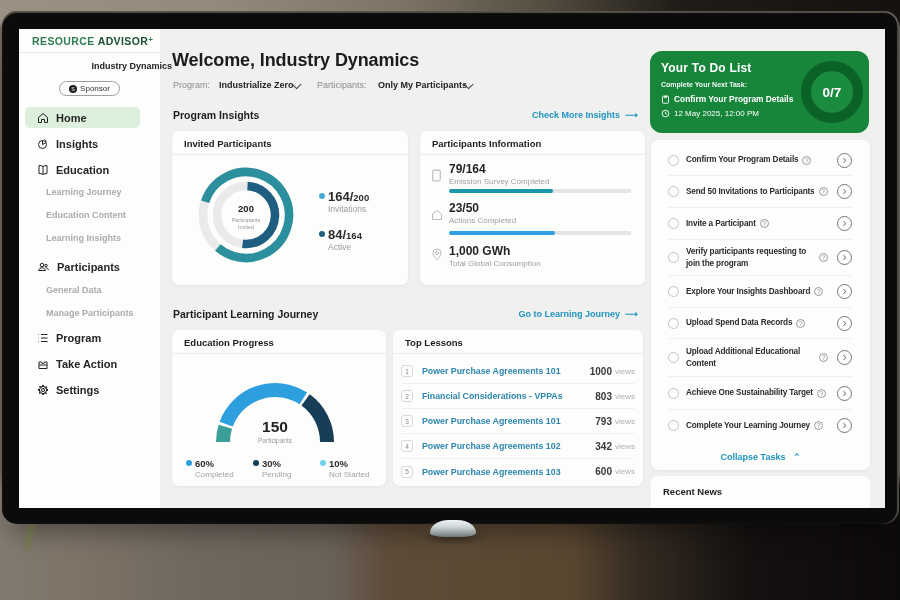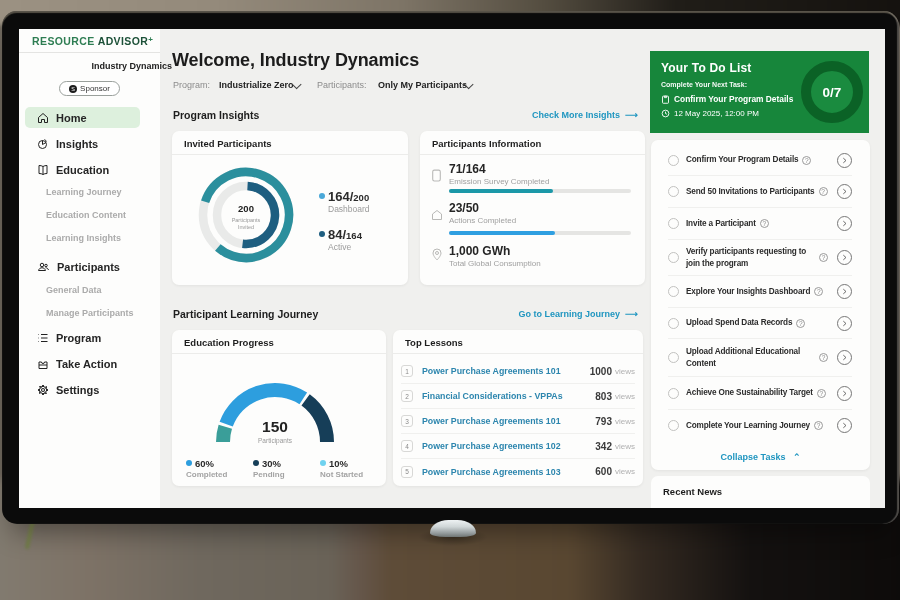--- a/index.html
+++ b/index.html
@@ -51,28 +51,28 @@
 .stat .l{font-size:8px;color:#a0a0a0;margin-top:1px}
 .bar{position:absolute;left:29px;width:182px;height:3.5px;border-radius:2px;background:#e5e5e3}
 .bar i{display:block;height:100%;border-radius:2px}
 .sic{position:absolute;left:11px;color:#b9b9b7}
 
 #card3{left:12px;top:301px;width:214px;height:156px}
 #card4{left:233px;top:301px;width:250px;height:156px}
 #gauge{position:absolute;left:40px;top:49px}
 .leg3{position:absolute;top:128px;font-size:9.5px;font-weight:bold;color:#2b2b2b;white-space:nowrap}
 .leg3 .dt{display:inline-block;width:6px;height:6px;border-radius:50%;margin-right:3px;vertical-align:1px}
-.leg3 .lab{font-size:8px;color:#a3a3a3;font-weight:bold;margin-left:0;margin-top:1px}
+.leg3 .lab{font-size:8px;color:#a3a3a3;font-weight:normal;margin-left:9px;margin-top:1px}
 .lesson{position:absolute;left:8px;width:234px;height:25px;display:flex;align-items:center;border-bottom:1px solid #f0f0ee}
 .lesson .num{width:12px;height:12px;border:1px solid #d8d8d6;border-radius:3px;font-size:6.5px;color:#8a8a8a;display:flex;align-items:center;justify-content:center;margin-right:9px;flex:none}
 .lesson .lt{font-size:8.8px;font-weight:bold;color:#2d86ae;flex:1}
 .lesson .vn{font-size:10px;font-weight:bold;color:#3a3a3a}
 .lesson .vw{font-size:8px;color:#b0b0b0;margin-left:3px}
 
-#todo{position:absolute;left:631px;top:22px;width:219px;height:82px;border-radius:0;background:#17863b;color:#fff}
+#todo{position:absolute;left:631px;top:22px;width:219px;height:82px;border-radius:12px;background:#17863b;color:#fff}
 #todo h2{font-size:12px;letter-spacing:.2px;position:absolute;left:11px;top:10px}
 #todo .s1{position:absolute;left:11px;top:30px;font-size:7px;font-weight:bold;opacity:.95}
 #todo .s2{position:absolute;left:11px;top:43px;font-size:8.4px;font-weight:bold;display:flex;align-items:center;gap:4px}
 #todo .s3{position:absolute;left:11px;top:58px;font-size:8px;display:flex;align-items:center;gap:4px}
 #ring{position:absolute;right:5px;top:9px}
 #ringtxt{position:absolute;right:5px;top:9px;width:64px;height:64px;display:flex;align-items:center;justify-content:center;font-size:13.5px;font-weight:bold}
 #tasks{position:absolute;left:632px;top:111px;width:219px;height:330px;border-radius:7px;background:#fdfdfc;box-shadow:0 1px 3px rgba(0,0,0,.06)}
 .task{position:absolute;left:17px;width:184px;display:flex;align-items:center;border-bottom:1px solid #f0f0ee}
 .task .cb{width:11px;height:11px;border:1.3px solid #c2c2c0;border-radius:50%;margin-right:7px;flex:none}
 .task .tx{font-size:8.2px;letter-spacing:-.15px;font-weight:bold;color:#2c2c2c;line-height:1.35;flex:none}
@@ -152,31 +152,31 @@
           <div class="cdiv"></div>
     <svg id="donut" width="96" height="96" viewBox="0 0 96 96">
       <circle cx="48" cy="48" r="43" fill="none" stroke="#e9eae9" stroke-width="8.5"></circle>
       <circle cx="48" cy="48" r="43" fill="none" stroke="#2b8f9d" stroke-width="8.5" stroke-dasharray="219.5 50.7" transform="rotate(198 48 48)"></circle>
       <circle cx="48" cy="48" r="29" fill="none" stroke="#e9eae9" stroke-width="8.5"></circle>
       <circle cx="48" cy="48" r="29" fill="none" stroke="#1e5e80" stroke-width="8.5" stroke-dasharray="92.9 89.3" transform="rotate(-87 48 48)"></circle>
       <text x="48" y="45" text-anchor="middle" font-size="9.5" font-weight="bold" fill="#222">200</text>
       <text x="48" y="55" text-anchor="middle" font-size="5.5" fill="#9a9a9a">Participants</text>
       <text x="48" y="62" text-anchor="middle" font-size="5.5" fill="#9a9a9a">Invited</text>
     </svg>
-    <div class="leg1" style="top:58px"><span class="dt" style="background:#4aa8d8"></span>164/<span class="sm">200</span><div class="lab">Dashboard</div></div>
+    <div class="leg1" style="top:58px"><span class="dt" style="background:#4aa8d8"></span>164/<span class="sm">200</span><div class="lab">Invitations</div></div>
     <div class="leg1" style="top:96px"><span class="dt" style="background:#1e5e80"></span>84/<span class="sm">164</span><div class="lab">Active</div></div>
   </div>
   <div class="card" id="card2">
     <div class="ct">Participants Information</div>
           <div class="cdiv"></div>
     <svg class="sic" style="top:38px" width="11" height="13" viewBox="0 0 20 24" fill="none" stroke="#b9b9b7" stroke-width="2">
             <rect x="3" y="2" width="14" height="20" rx="3"></rect>
           </svg>
     <div class="stat" style="top:31px">
-            <div class="n">71/164</div>
+            <div class="n">79/164</div>
             <div class="l">Emission Survey Completed</div>
           </div>
     <div class="bar" style="top:58px">
             <i style="width:57%;background:#1b98a8"></i>
           </div>
     <svg class="sic" style="top:78px" width="12" height="12" viewBox="0 0 24 24" fill="none" stroke="#b9b9b7" stroke-width="2">
             <path d="M12 3l9 7v11H3V10z"></path>
           </svg>
     <div class="stat" style="top:70px">
             <div class="n">23/50</div>

